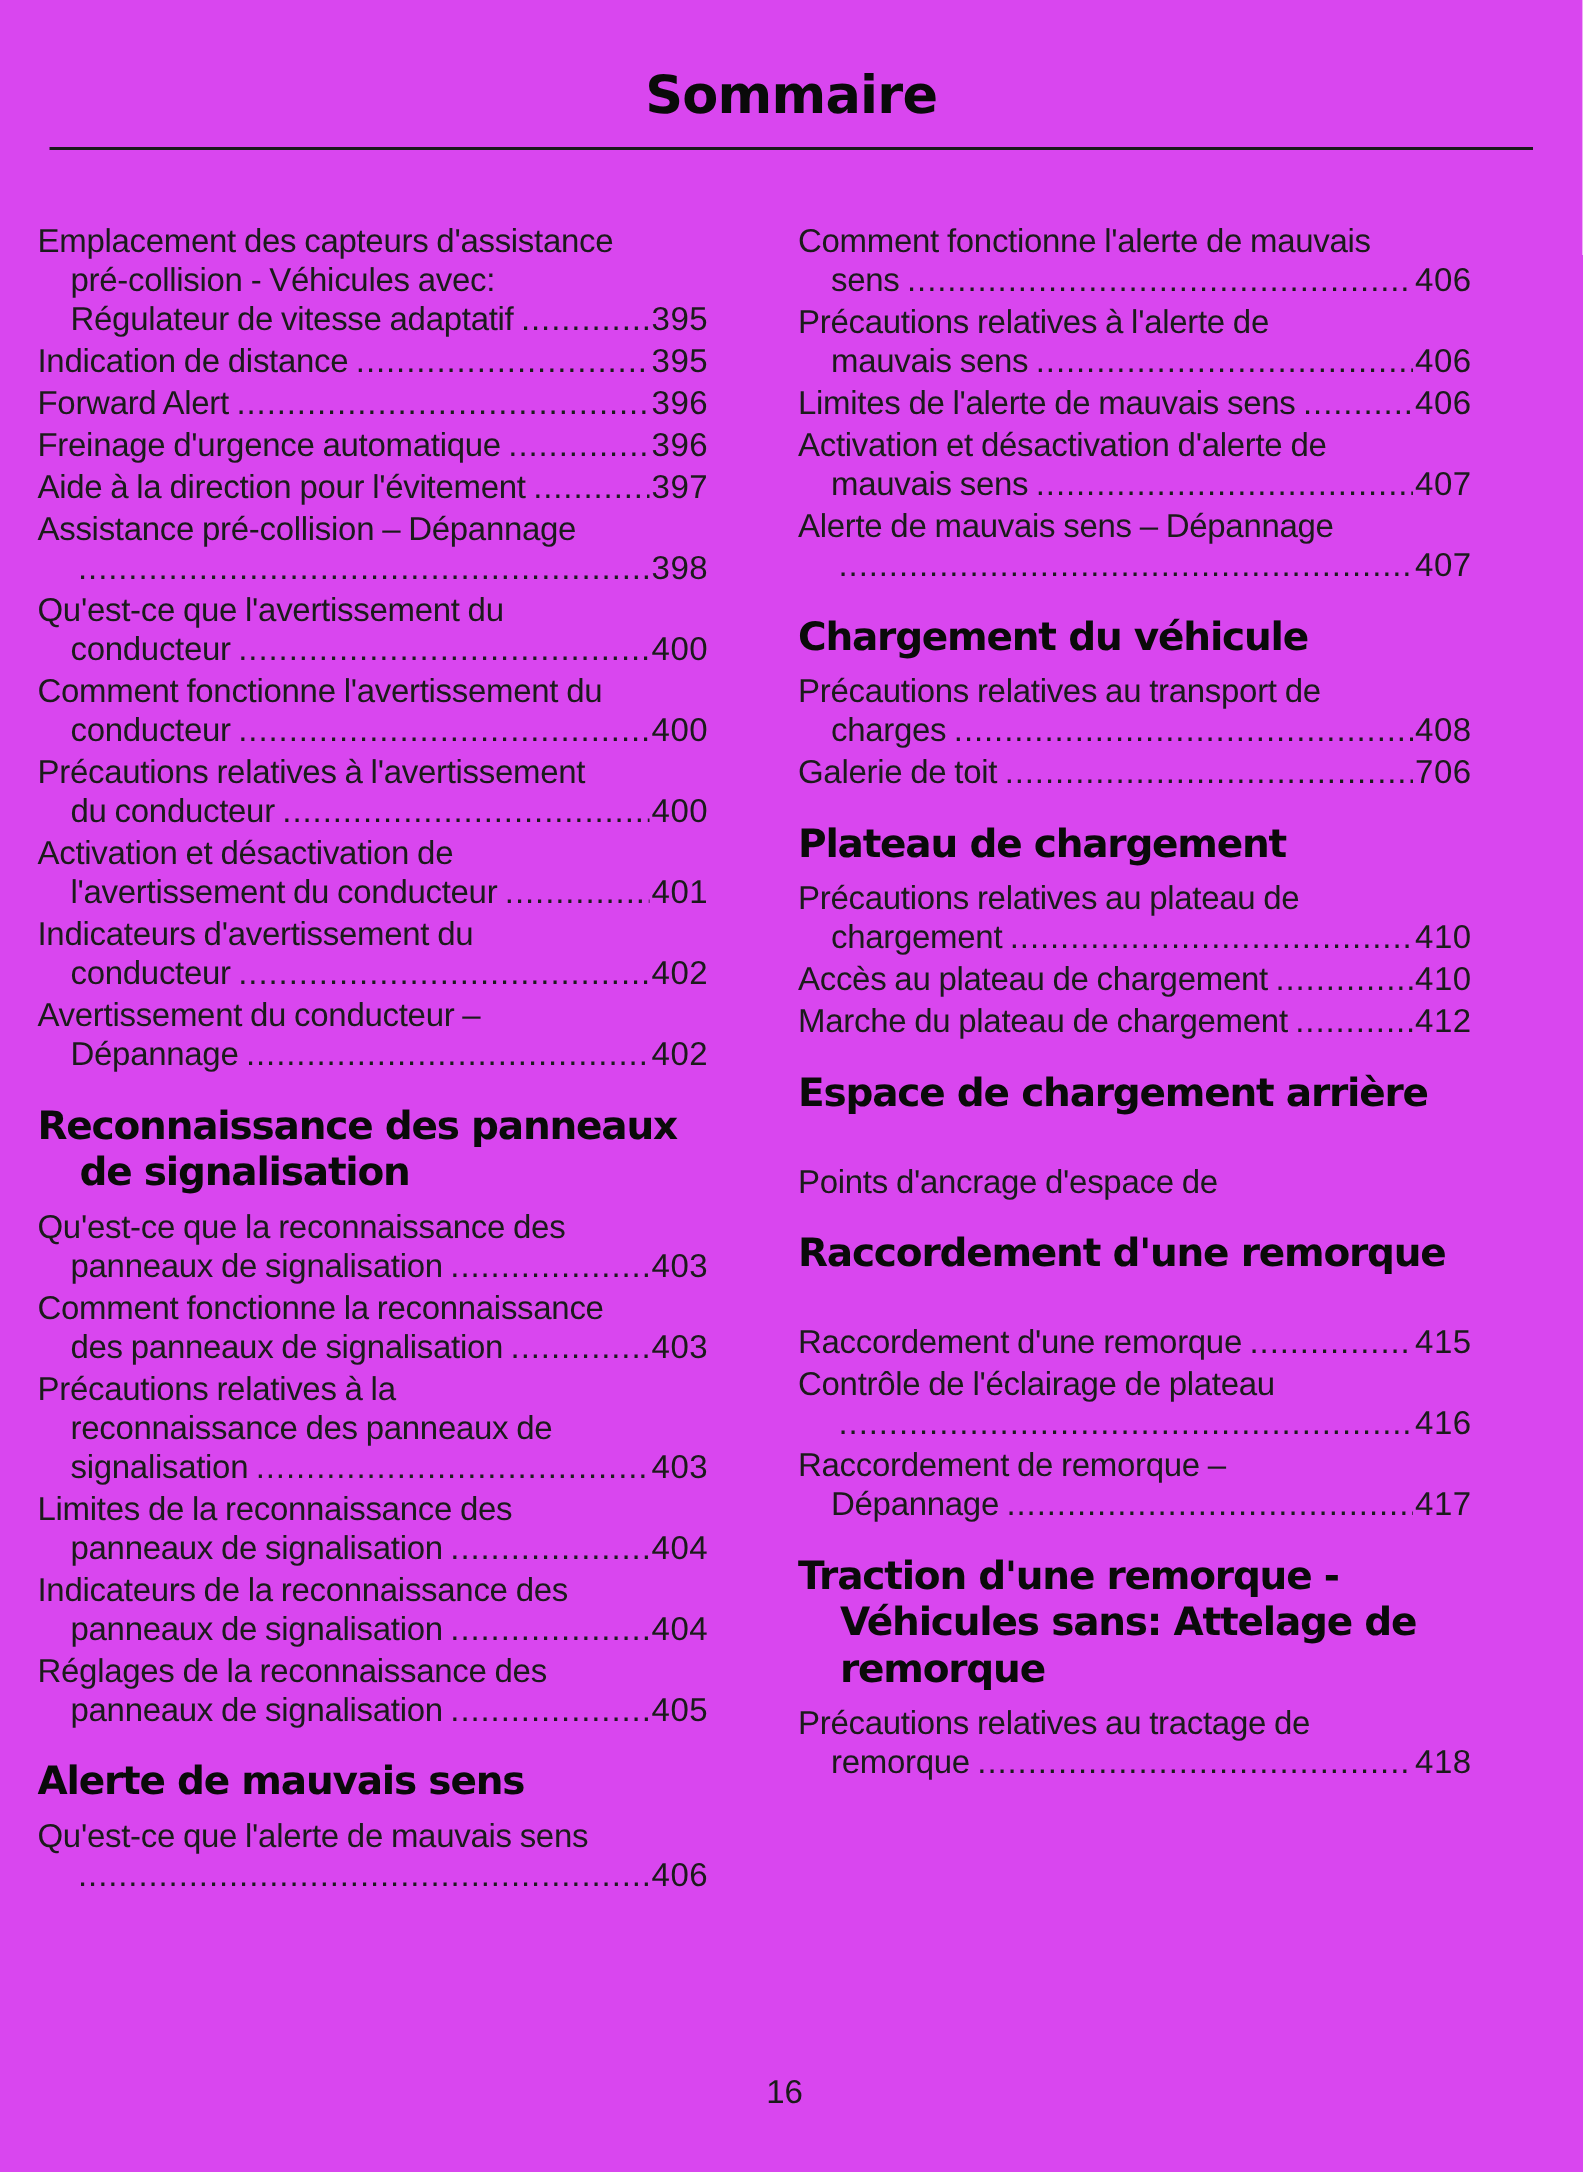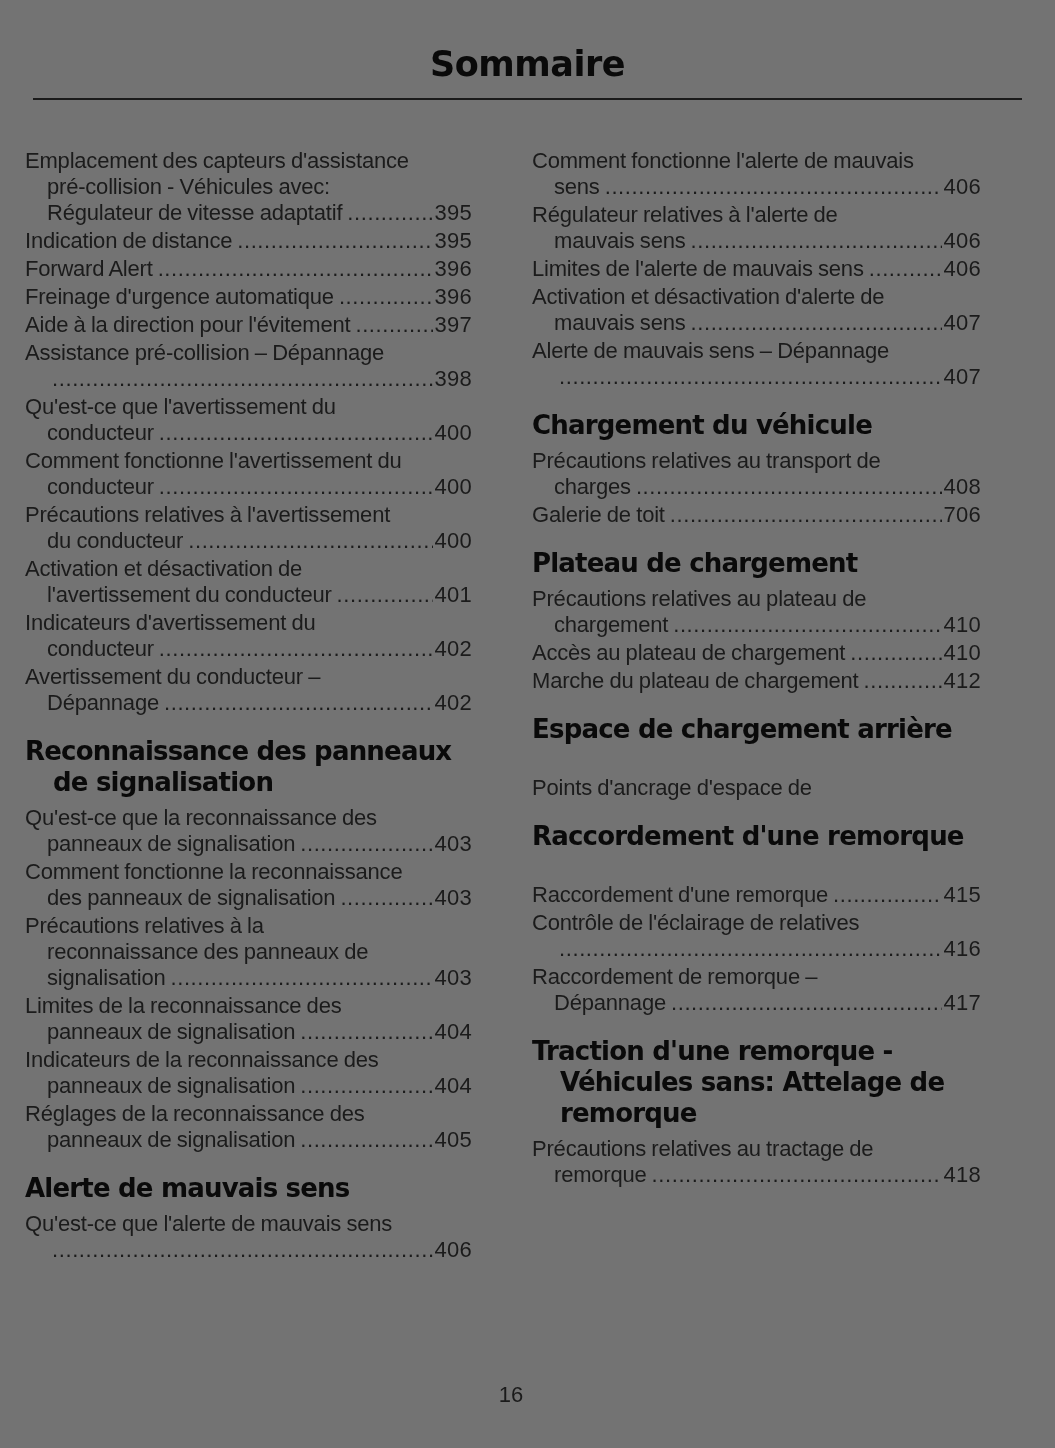--- a/index.html
+++ b/index.html
@@ -1,20 +1,20 @@
 <!DOCTYPE html>
 <html><head>
 <meta charset="utf-8">
 <style>
   html, body { margin: 0; padding: 0; background: #ffffff; }
   .page {
     position: relative;
     width: 1055px;
     height: 1448px;
-    background: #737373;
+    background: #d946ef;
     font-family: "Liberation Sans", sans-serif;
     color: #1b1b1b;
     overflow: hidden;
   }
   .doc-title {
     padding-top: 44px;
     text-align: center;
     font-family: "DejaVu Sans", sans-serif;
     font-weight: bold;
     font-size: 35px;
@@ -64,21 +64,21 @@
     font-size: 26px;
     line-height: 31px;
     letter-spacing: -0.8px;
     color: #0a0a0a;
   }
   .toc-heading.spacious { margin-bottom: 30px; }
   .heading-line.indent { padding-left: 28px; }
 
   .footer-page-num {
     position: absolute;
-    left: 0;
+    left: 12px;
     width: 1022px;
     bottom: 40px;
     text-align: center;
     font-size: 22px;
     color: #1b1b1b;
   }
 </style>
 </head>
 <body>
 
@@ -247,21 +247,21 @@
   <div class="col col-right">
       <div class="toc-entry">
         <div class="toc-line">Comment fonctionne l'alerte de mauvais</div>
         <div class="toc-line indent leader-line">
           <span class="entry-text">sens</span>
           <span class="dots"></span>
           <span class="page-num">406</span>
         </div>
       </div>
       <div class="toc-entry">
-        <div class="toc-line">Régulateur relatives à l'alerte de</div>
+        <div class="toc-line">Précautions relatives à l'alerte de</div>
         <div class="toc-line indent leader-line">
           <span class="entry-text">mauvais sens</span>
           <span class="dots"></span>
           <span class="page-num">406</span>
         </div>
       </div>
       <div class="toc-entry">
         <div class="toc-line leader-line">
           <span class="entry-text">Limites de l'alerte de mauvais sens</span>
           <span class="dots"></span>
@@ -337,21 +337,21 @@
         <div class="heading-line">Raccordement d'une remorque</div>
       </div>
       <div class="toc-entry">
         <div class="toc-line leader-line">
           <span class="entry-text">Raccordement d'une remorque</span>
           <span class="dots"></span>
           <span class="page-num">415</span>
         </div>
       </div>
       <div class="toc-entry">
-        <div class="toc-line">Contrôle de l'éclairage de relatives</div>
+        <div class="toc-line">Contrôle de l'éclairage de plateau</div>
         <div class="toc-line indent leader-line">
           <span class="entry-text"></span>
           <span class="dots"></span>
           <span class="page-num">416</span>
         </div>
       </div>
       <div class="toc-entry">
         <div class="toc-line">Raccordement de remorque –</div>
         <div class="toc-line indent leader-line">
           <span class="entry-text">Dépannage</span>

